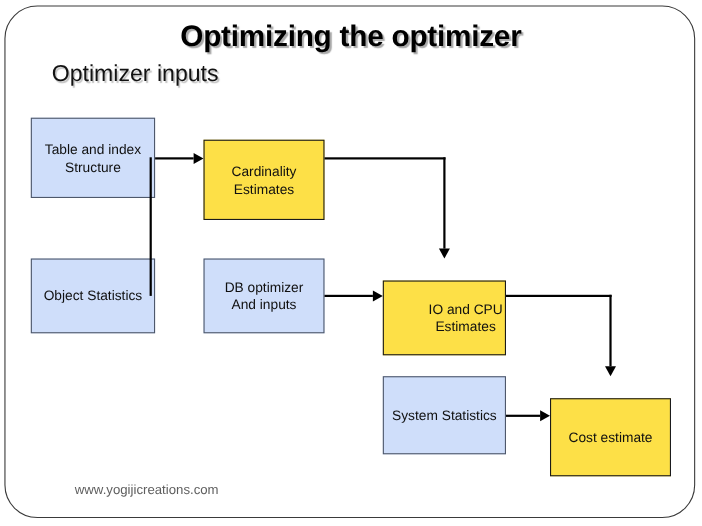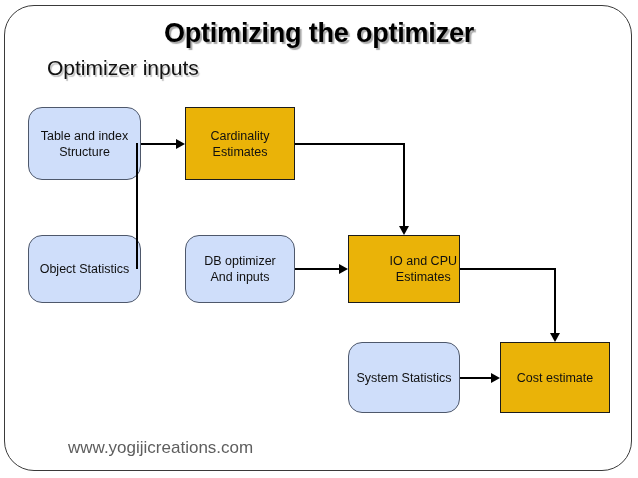--- a/index.html
+++ b/index.html
@@ -47,38 +47,38 @@
     top: 56px;
     font-size: 21px;
     font-weight: normal;
     color: #121212;
     text-shadow: 1.5px 1.5px 1px rgba(165,165,165,0.7);
   }
   #footer {
     position: absolute;
     left: 68px;
     top: 438px;
-    font-size: 17px;
+    font-size: 12px;
     color: #5e5e5e;
   }
   .node {
     position: absolute;
     box-sizing: border-box;
     border: 1px solid #20242b;
     display: flex;
     align-items: center;
     justify-content: center;
     text-align: center;
     font-size: 12.5px;
     line-height: 16px;
     color: #101010;
     padding: 2px;
   }
-  .node.blue  { background: #cfdefa; border-color: #4e586b; border-radius: 14px; }
-  .node.grey  { background: #eab308; border-color: #1b1b1b; }
+  .node.blue  { background: #cfdefa; border-color: #4e586b; }
+  .node.grey  { background: #fde047; border-color: #1b1b1b; margin-top: 20px; }
 
   
   .conn {
     position: absolute;
     background: #000000;
   }
   .conn.h { height: 2px; }
   .conn.v { width: 2px; }
   .arrow {
     position: absolute;

